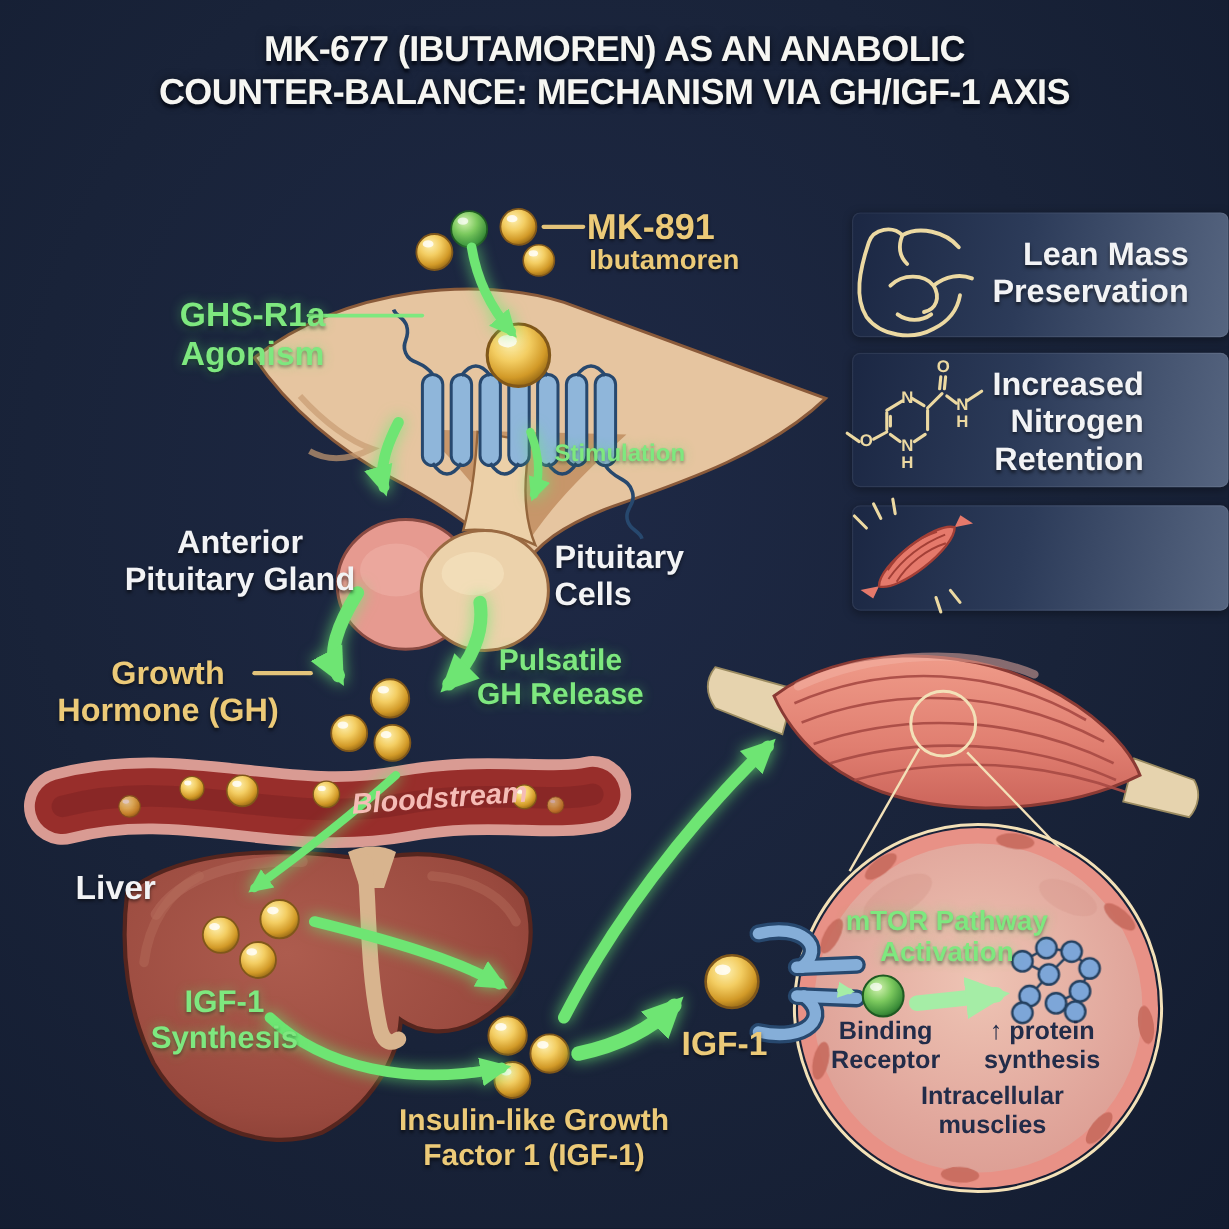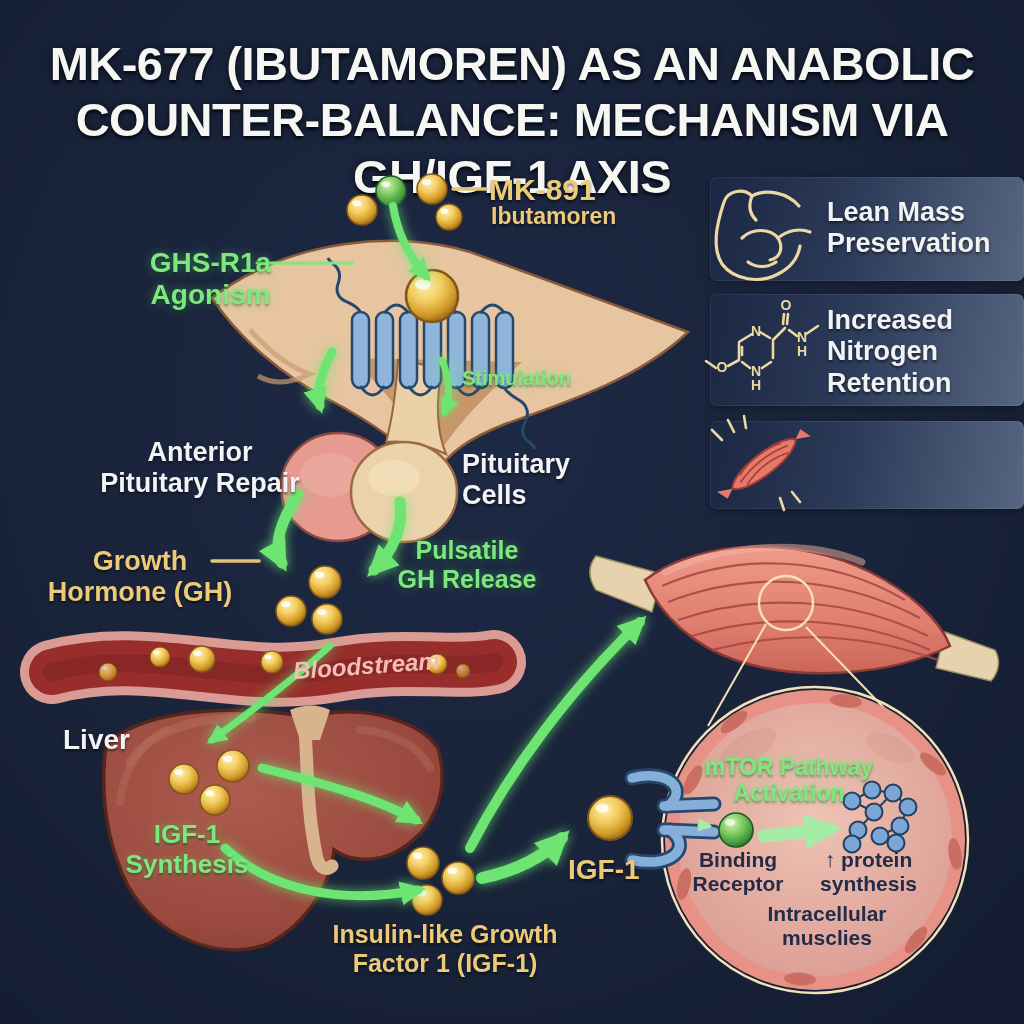--- a/index.html
+++ b/index.html
@@ -13,31 +13,30 @@
     position:absolute;font-weight:bold;white-space:pre-line;line-height:1.14;
     font-family:"Liberation Sans", sans-serif;
   }
   .white{color:#f2f3f5;text-shadow:0 2px 3px rgba(0,0,0,.55);}
   .green{color:#7ee87f;text-shadow:0 0 10px rgba(90,230,110,.45),0 2px 3px rgba(0,0,0,.4);}
   .gold{color:#ecca78;text-shadow:0 2px 3px rgba(0,0,0,.55);}
   .navy{color:#222c49;}
   .center{text-align:center;}
   .title{
     position:absolute;left:0;top:24px;width:100%;text-align:center;
-    color:#f6f6f2;font-weight:800;font-size:47px;letter-spacing:-0.5px;line-height:1.2;
+    color:#f6f6f2;font-weight:800;font-size:30px;letter-spacing:-0.5px;line-height:1.2;
     text-shadow:0 3px 2px rgba(5,10,22,.8),0 0 8px rgba(0,0,0,.5);
-    margin-top:12px;
   }
   .panel{
     position:absolute;left:710px;width:314px;border-radius:7px;
     background:linear-gradient(100deg,#1b2743 0%,#2c3b59 45%,#566580 100%);
     box-shadow:inset 0 0 0 1px rgba(255,255,255,.07),0 2px 8px rgba(0,0,0,.35);
   }
   .benefit-label{position:absolute;left:827px;font-weight:bold;font-size:27px;color:#f2f3f5;
-    white-space:pre-line;line-height:1.16;text-shadow:0 2px 3px rgba(0,0,0,.55);}
+    white-space:pre-line;line-height:1.16;text-shadow:0 2px 3px rgba(0,0,0,.55);text-align:right;}
   .bloodstream-lbl{color:#f5bcb6;font-style:italic;transform:rotate(-4deg);}
 </style>
 </head>
 <body>
 
 <div id="canvas">
 
   <div class="title">
     <div>MK-677 (IBUTAMOREN) AS AN ANABOLIC</div>
     <div>COUNTER-BALANCE: MECHANISM VIA GH/IGF-1 AXIS</div>
@@ -348,21 +347,21 @@
   </svg>
 
   <div class="lbl gold" style="left:489px;top:173px;font-size:30px;">MK-891</div>
   <div class="lbl gold" style="left:491px;top:203px;font-size:23px;">Ibutamoren</div>
 
   <div class="lbl green center" style="left:108px;top:247px;width:205px;font-size:28px;">GHS-R1a
 Agonism</div>
   <div class="lbl green" style="left:462px;top:367px;font-size:20px;">Stimulation</div>
 
   <div class="lbl white center" style="left:85px;top:437px;width:230px;font-size:27px;">Anterior
-Pituitary Repair</div>
+Pituitary Gland</div>
   <div class="lbl gold center" style="left:40px;top:546px;width:200px;font-size:27px;">Growth
 Hormone (GH)</div>
 
   <div class="lbl white" style="left:462px;top:449px;font-size:27px;">Pituitary
 Cells</div>
   <div class="lbl green center" style="left:392px;top:536px;width:150px;font-size:25px;">Pulsatile
 GH Release</div>
 
   <div class="lbl bloodstream-lbl" style="left:293px;top:652px;font-size:24px;">Bloodstream</div>
   <div class="lbl white" style="left:63px;top:724px;font-size:28px;">Liver</div>

